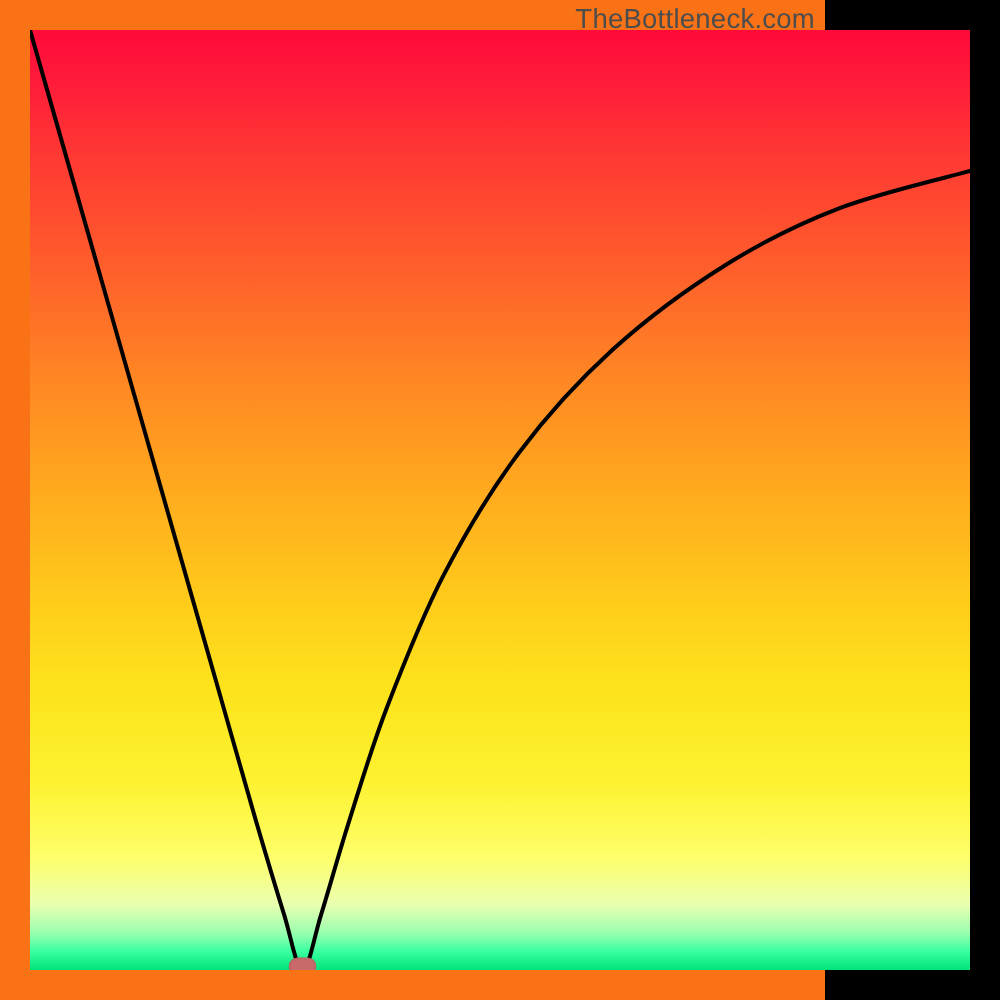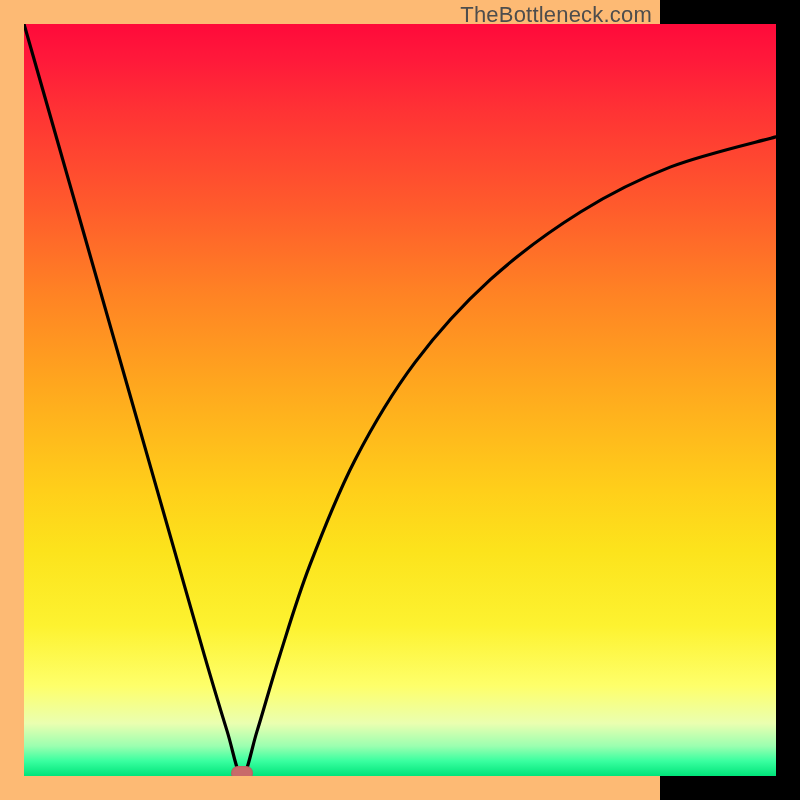--- a/index.html
+++ b/index.html
@@ -8,21 +8,21 @@
     width: 800px;
     height: 800px;
     overflow: hidden;
     background: #000;
     font-family: Arial, Helvetica, sans-serif;
   }
   .frame {
     position: relative;
     width: 660px;
     height: 800px;
-    background: #fdba74;
+    background: #f97316;
   }
   .plot-area {
     position: absolute;
     left: 24px;
     top: 24px;
     width: 752px;
     height: 752px;
     overflow: hidden;
   }
   .gradient-bg {

